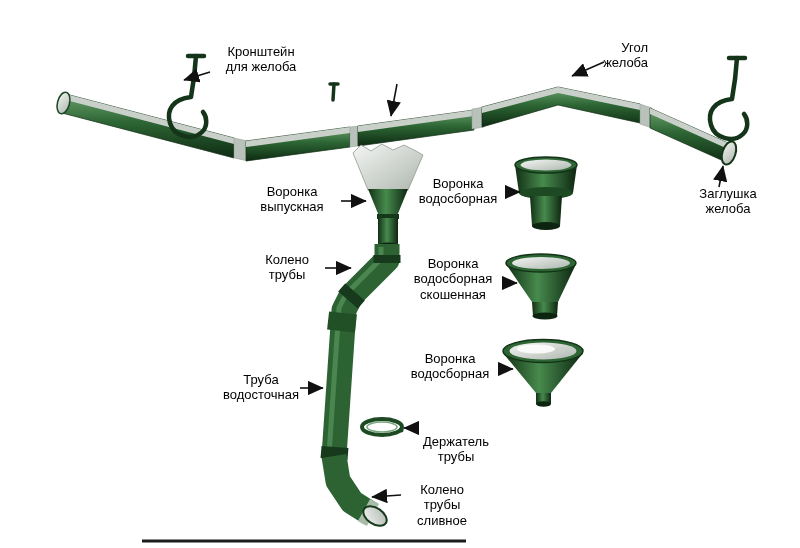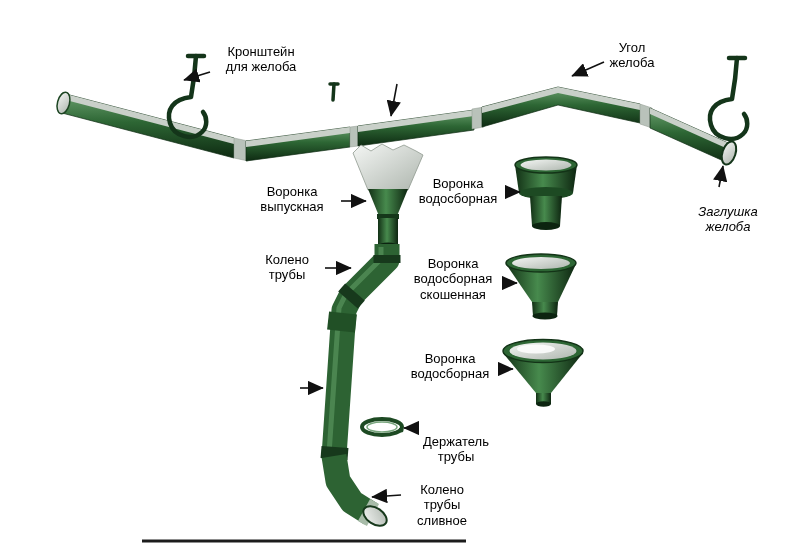--- a/index.html
+++ b/index.html
@@ -148,33 +148,35 @@
       <line x1="503" y1="283" x2="517" y2="283" marker-end="url(#ah)"></line>
       <line x1="300" y1="388" x2="323" y2="388" marker-end="url(#ah)"></line>
       <line x1="501" y1="369" x2="513" y2="369" marker-end="url(#ah)"></line>
       <line x1="417" y1="428" x2="404" y2="428" marker-end="url(#ah)"></line>
       <line x1="401" y1="495" x2="372" y2="497" marker-end="url(#ah)"></line>
     </g>
   </svg>
 
   <div class="lbl" style="left:213px;top:44px;width:96px;text-align:center;">Кронштейн
 для желоба</div>
-  <div class="lbl" style="left:594px;top:40px;width:76px;">Угол
+  <div class="lbl" style="left:572px;top:40px;width:76px;text-align:right;">Угол
 желоба</div>
-  <div class="lbl" style="left:678px;top:204px;width:100px;font-style:italic;">Заглушка
+  <div class="lbl" style="left:678px;top:186px;width:100px;">Заглушка
 желоба</div>
   <div class="lbl" style="left:246px;top:184px;width:92px;">Воронка
 выпускная</div>
   <div class="lbl" style="left:410px;top:176px;width:96px;">Воронка
 водосборная</div>
   <div class="lbl" style="left:252px;top:252px;width:70px;">Колено
 трубы</div>
   <div class="lbl" style="left:405px;top:256px;width:96px;">Воронка
 водосборная
 скошенная</div>
+  <div class="lbl" style="left:203px;top:372px;width:116px;">Труба
+водосточная</div>
   <div class="lbl" style="left:402px;top:351px;width:96px;">Воронка
 водосборная</div>
   <div class="lbl" style="left:412px;top:434px;width:88px;">Держатель
 трубы</div>
   <div class="lbl" style="left:404px;top:482px;width:76px;">Колено
 трубы
 сливное</div>
 
 </div>
 

